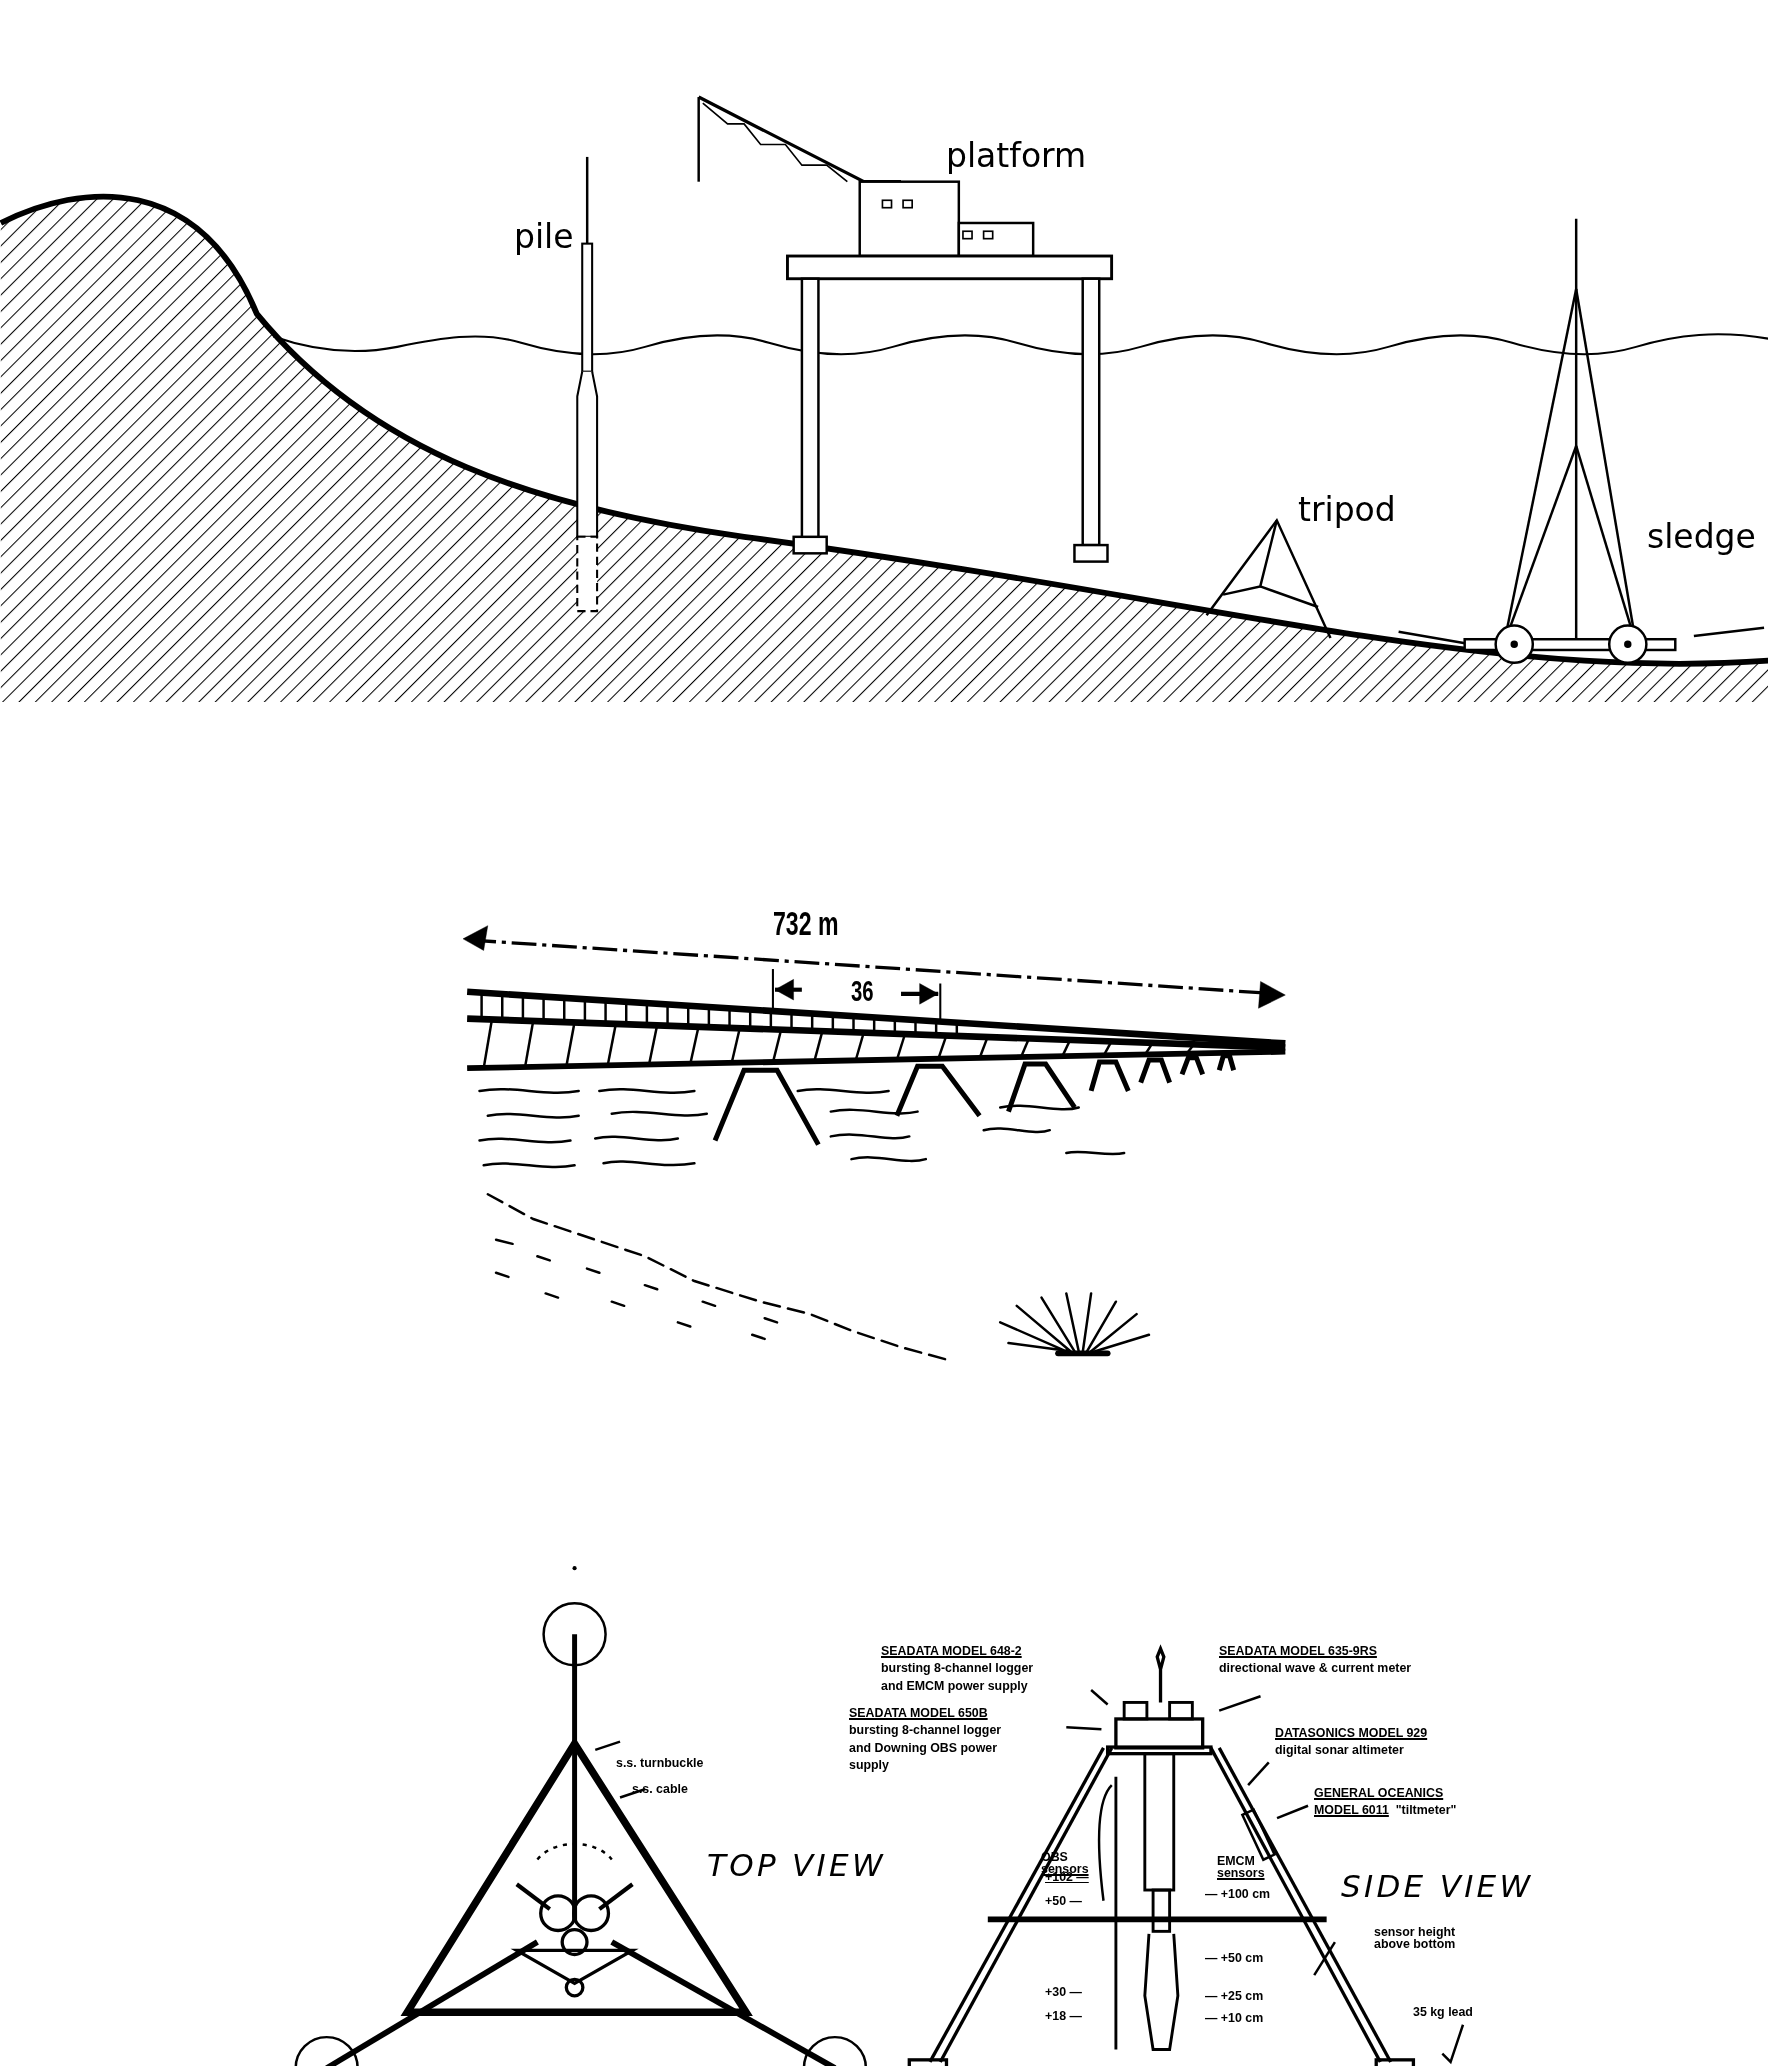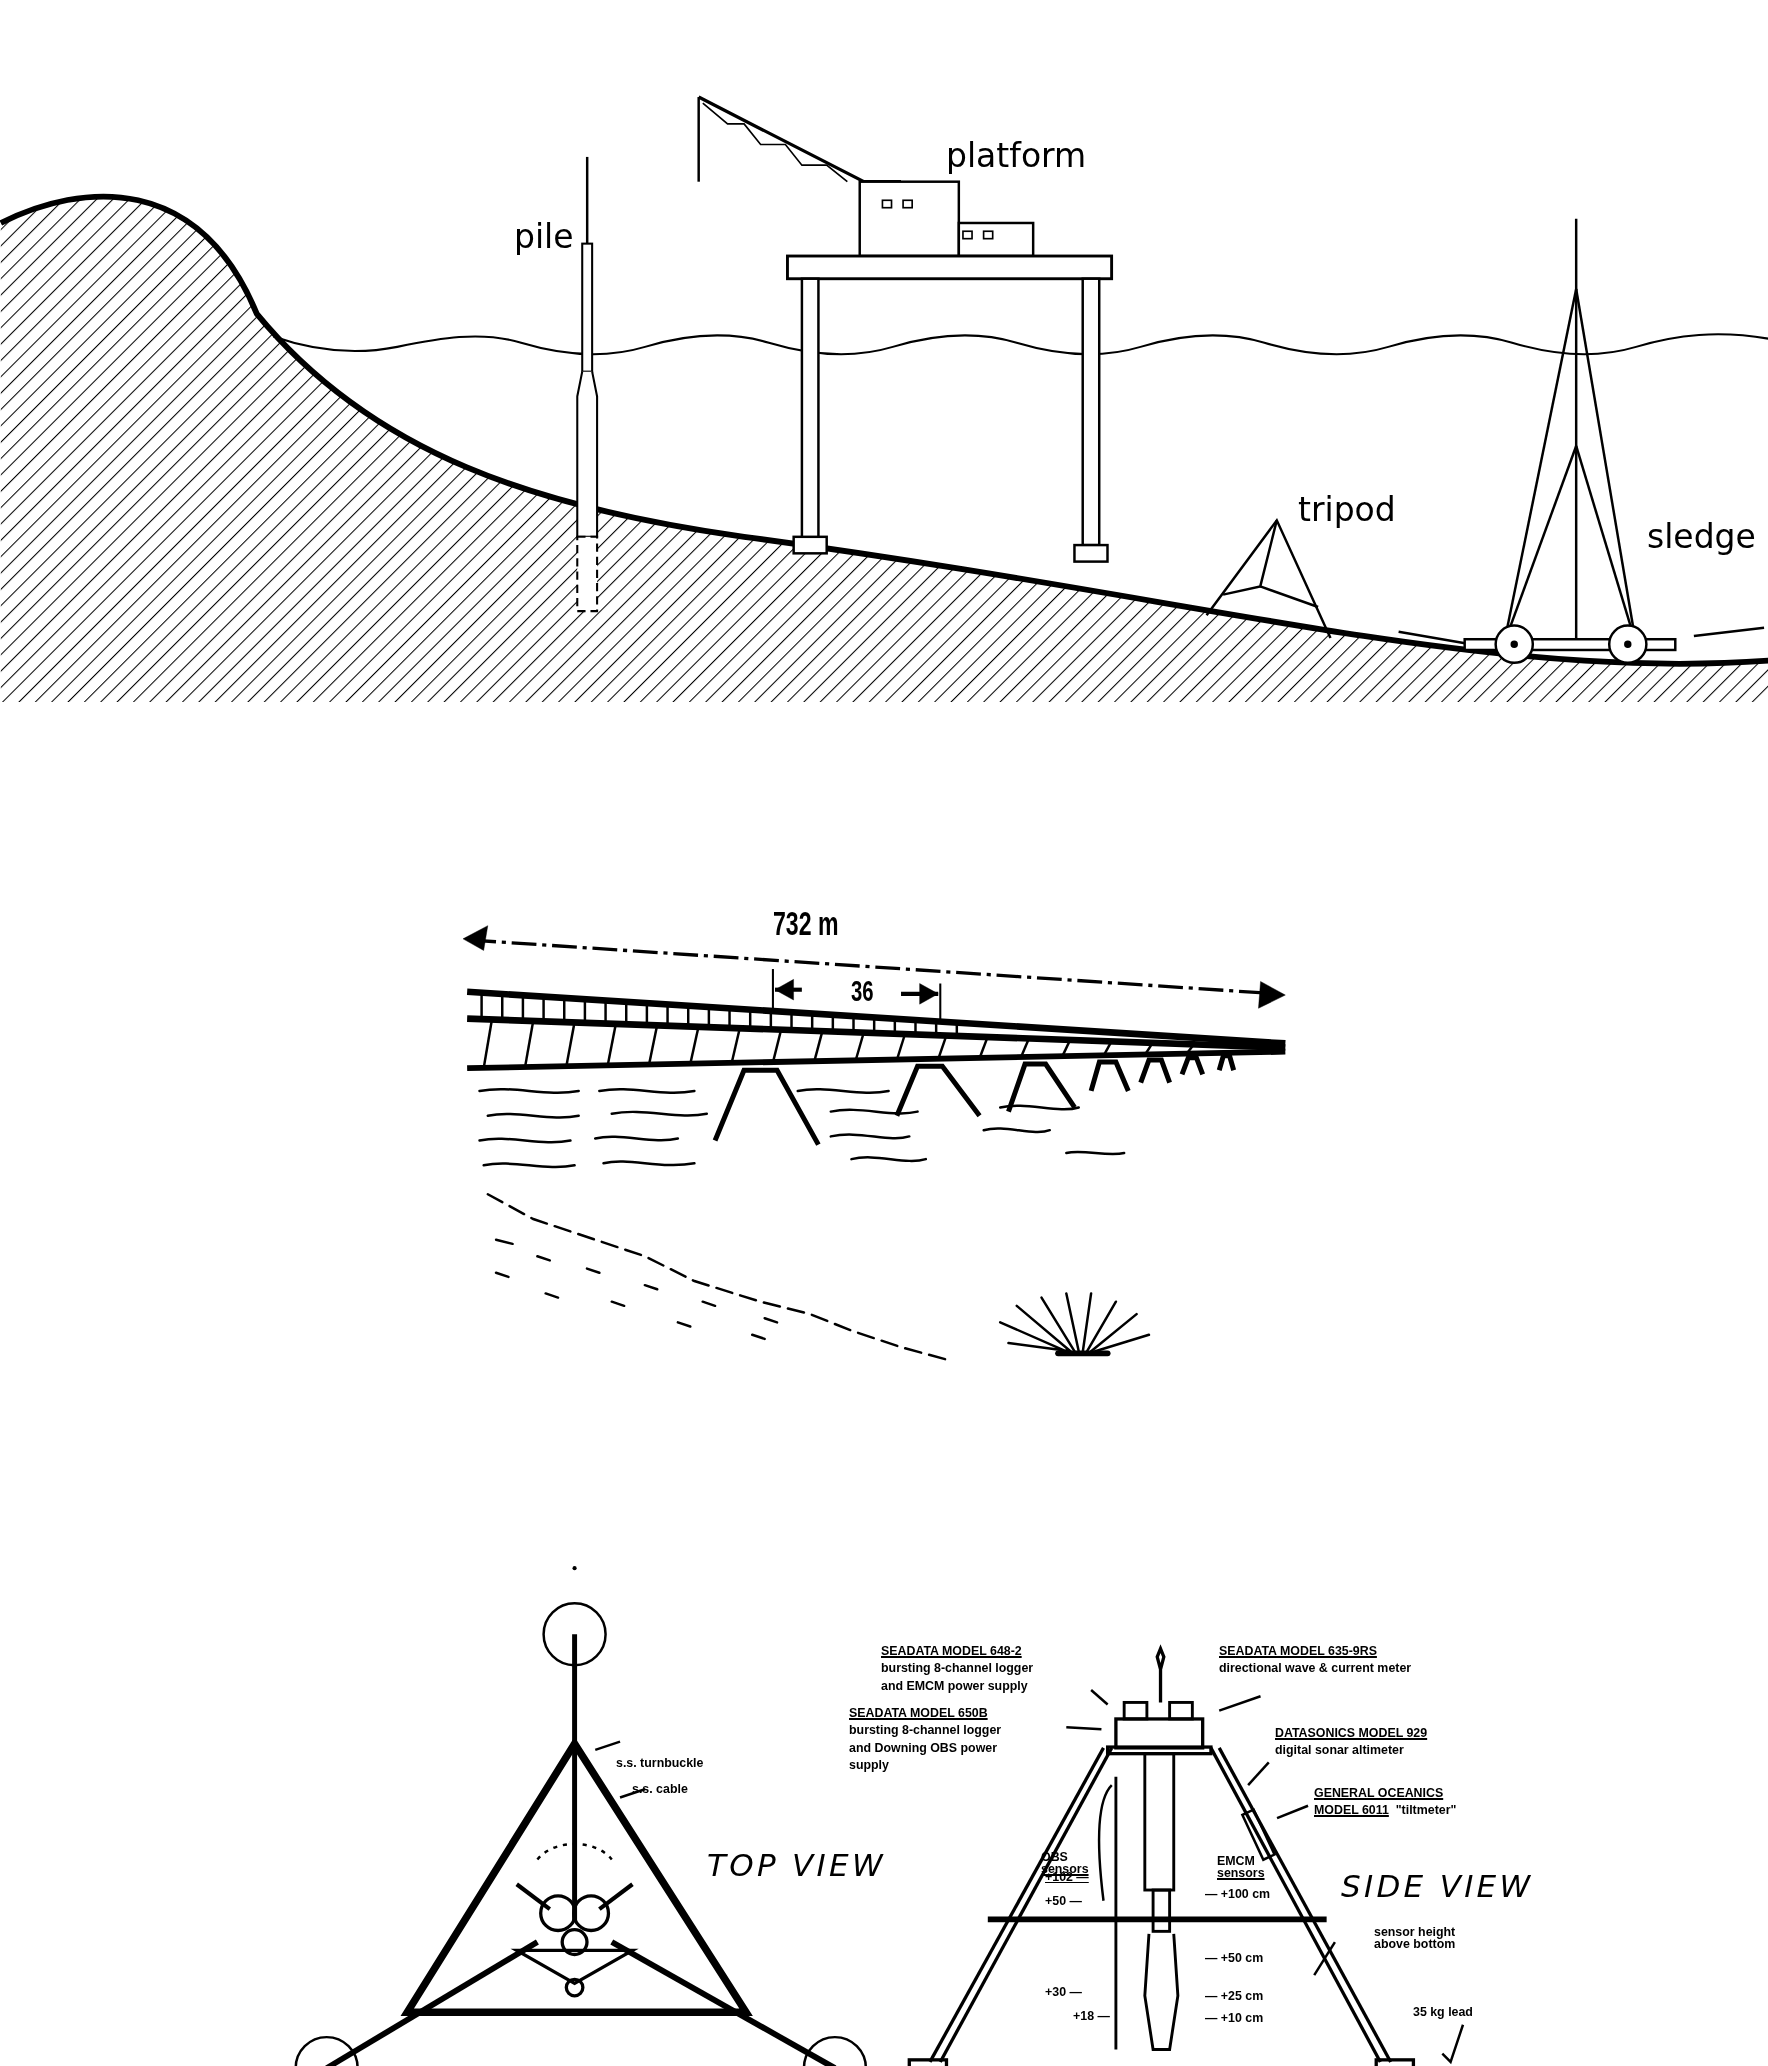--- a/index.html
+++ b/index.html
@@ -276,21 +276,21 @@
   <div class="hd">sensors</div>
 </div>
 <div class="lbl sm" style="left:1217px;top:1855px;line-height:12.4px;">
   <div>EMCM</div>
   <div class="hd">sensors</div>
 </div>
 
 <span class="lbl sm" style="left:1045px;top:1869px;text-decoration:underline;">+102 —</span>
 <span class="lbl sm" style="left:1045px;top:1893px;">+50 —</span>
 <span class="lbl sm" style="left:1045px;top:1984px;">+30 —</span>
-<span class="lbl sm" style="left:1045px;top:2008px;margin-left:28px;">+18 —</span>
+<span class="lbl sm" style="left:1045px;top:2008px;">+18 —</span>
 
 <span class="lbl sm" style="left:1205px;top:1886px;">— +100 cm</span>
 <span class="lbl sm" style="left:1205px;top:1950px;">— +50 cm</span>
 <span class="lbl sm" style="left:1205px;top:1988px;">— +25 cm</span>
 <span class="lbl sm" style="left:1205px;top:2010px;">— +10 cm</span>
 
 <span class="lbl ital" style="left:1341px;top:1868px;">SIDE VIEW</span>
 
 <div class="lbl sm" style="left:1374px;top:1926px;line-height:12.4px;">
   <div>sensor height</div>

